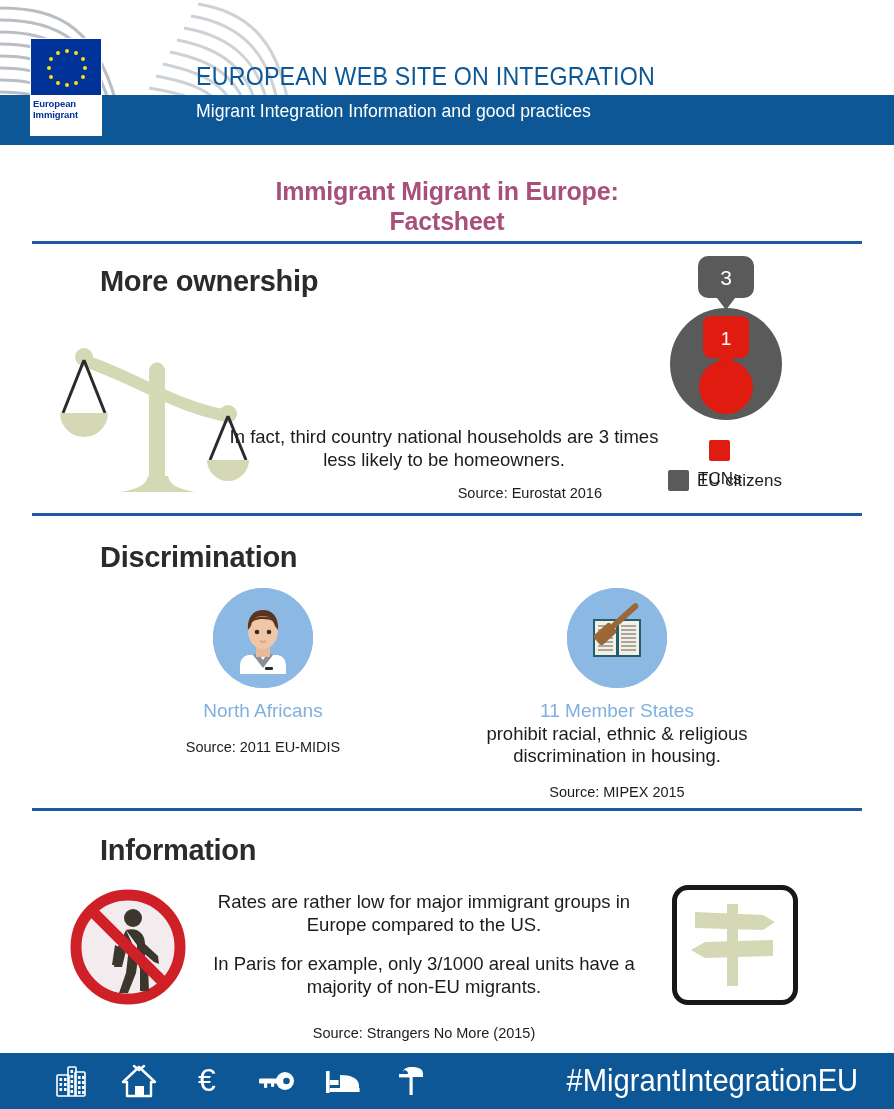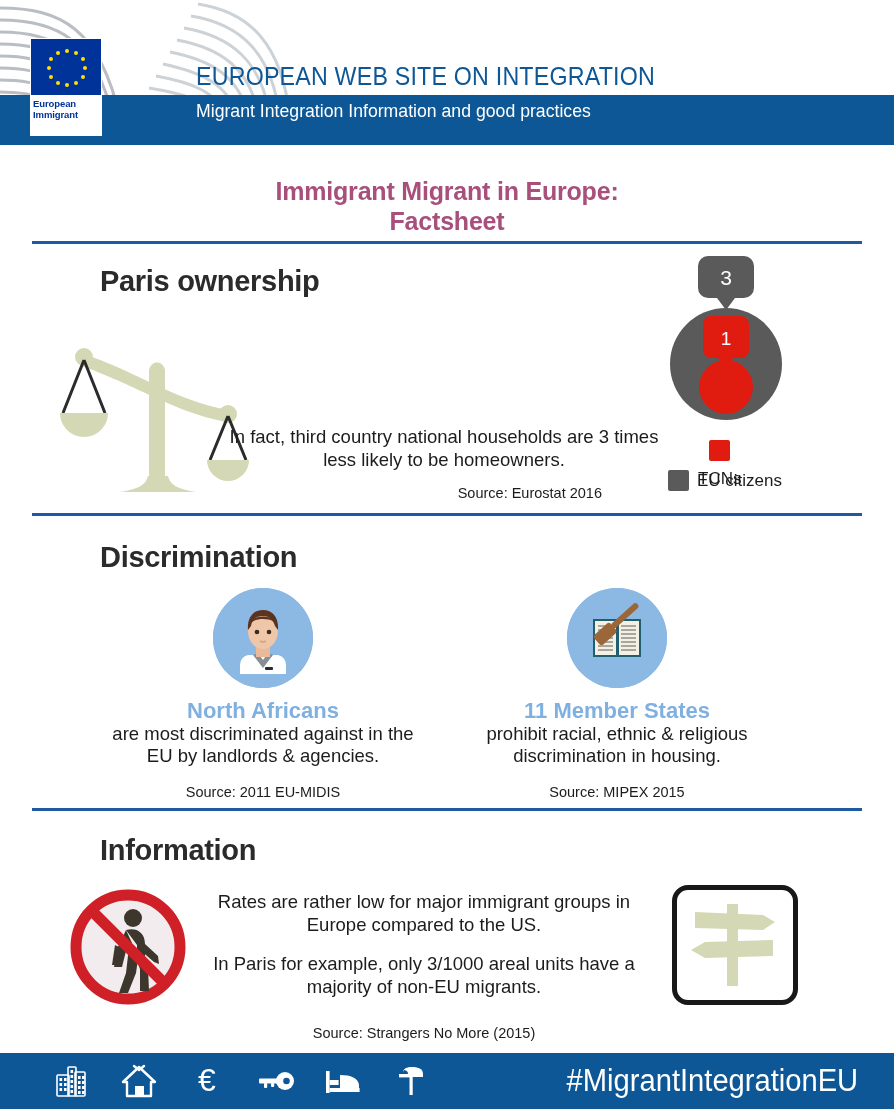--- a/index.html
+++ b/index.html
@@ -71,21 +71,21 @@
   
   .body-txt {
     position: absolute; text-align: center; color: #1c1c1c;
     font-size: 18.5px; line-height: 23px;
   }
   .src-txt {
     position: absolute; text-align: center; color: #1c1c1c;
     font-size: 14.5px;
   }
   .stat-hi {
-    color: #7fb0e0; font-weight: 700; font-size: 22px;
+    color: #7fb0e0; font-weight: 400; font-size: 19px;
     display: block; margin-bottom: 1px;
   }
 
   
   #ho-p1 { left: 228px; top: 361px; width: 432px; }
   #ho-p2 { left: 228px; top: 425px; width: 432px; }
   #ho-src { left: 212px; top: 485px; width: 390px; text-align: right; }
 
   .scales { position: absolute; left: 58px; top: 308px; width: 200px; height: 192px; }
 
@@ -192,21 +192,21 @@
     <div class="site-subtitle">Migrant Integration Information and good practices</div>
   </div>
 
   <div class="doc-title">
     <div>Immigrant Migrant in Europe:</div>
     <div>Factsheet</div>
   </div>
 
   <div class="divider" id="div1"></div>
 
-  <div class="sec-head" id="head-home">Paris ownership</div>
+  <div class="sec-head" id="head-home">More ownership</div>
 
   <div class="scales">
     <svg viewBox="0 0 200 192" width="200" height="192">
 
       <path d="M62 184 C82 181 88 176 90 168 L110 168 C112 176 118 181 138 184 Z" fill="#d4d8b4"></path>
 
       <rect x="91" y="62" width="16" height="110" fill="#d4d8b4"></rect>
       <path d="M91 62 C93 52 105 52 107 62 Z" fill="#d4d8b4"></path>
 
       <path d="M26 46 C60 58 78 68 100 78 C122 88 140 96 170 102 L168 114 C138 108 118 99 96 89 C74 79 56 70 24 58 Z" fill="#d4d8b4"></path>
@@ -265,21 +265,20 @@
         <ellipse cx="50" cy="43" rx="15" ry="18" fill="#f0c6a8"></ellipse>
         <path d="M35 42 C35 24 65 24 65 42 C65 34 58 31 50 31 C42 31 36 34 35 42 Z" fill="#5b3420"></path>
         <path d="M35 42 C34 30 40 22 50 22 C60 22 66 30 65 42 L62 38 C60 31 55 28 50 28 C44 28 39 31 38 38 Z" fill="#5b3420"></path>
         <circle cx="44" cy="44" r="2.3" fill="#3a2a20"></circle>
         <circle cx="56" cy="44" r="2.3" fill="#3a2a20"></circle>
         <path d="M47 53 q3 2 6 0" stroke="#d3a184" stroke-width="1.6" fill="none"></path>
       </svg>
     </div>
     <div class="disc-body">
       <span class="stat-hi">North Africans</span>
-      <span>are most discriminated against in the EU by landlords &amp; agencies.</span>
     </div>
     <div class="disc-src">Source: 2011 EU-MIDIS</div>
   </div>
 
   <div class="disc-col" id="disc-right">
     <div class="circ-icon">
       <svg viewBox="0 0 100 100" width="100" height="100">
         <circle cx="50" cy="50" r="50" fill="#8cb8e4"></circle>
         <rect x="26" y="31" width="48" height="38" fill="#1f5f6e"></rect>
         <rect x="28" y="33" width="21" height="34" fill="#f4f1e4"></rect>

